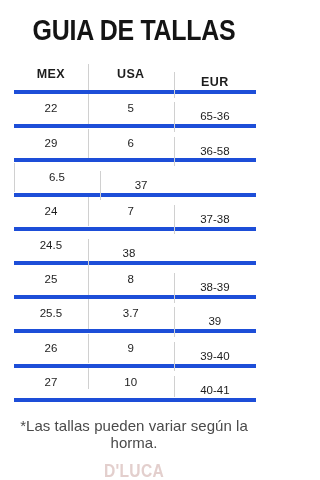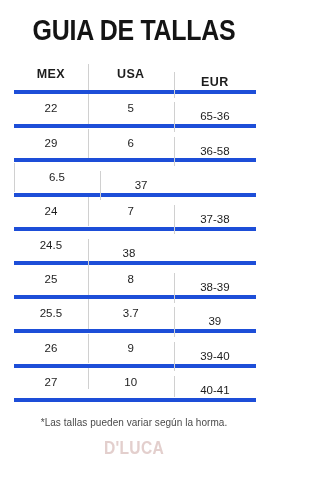--- a/index.html
+++ b/index.html
@@ -84,21 +84,21 @@
   .row.header .cell.eur::before {
     top: -4px;
     bottom: -10px;
   }
   .row.last .cell.usa::before,
   .row.last .cell.eur::before {
     bottom: -1px;
   }
   .footnote {
     text-align: center;
-    font-size: 10px;
+    font-size: 15px;
     color: #4a4a4a;
     margin-top: 15px;
     letter-spacing: 0.05px;
   }
   .brand {
     text-align: center;
     font-family: "Liberation Sans Narrow", "Liberation Sans", sans-serif;
     font-weight: 700;
     font-size: 19px;
     color: #e3cfcd;

